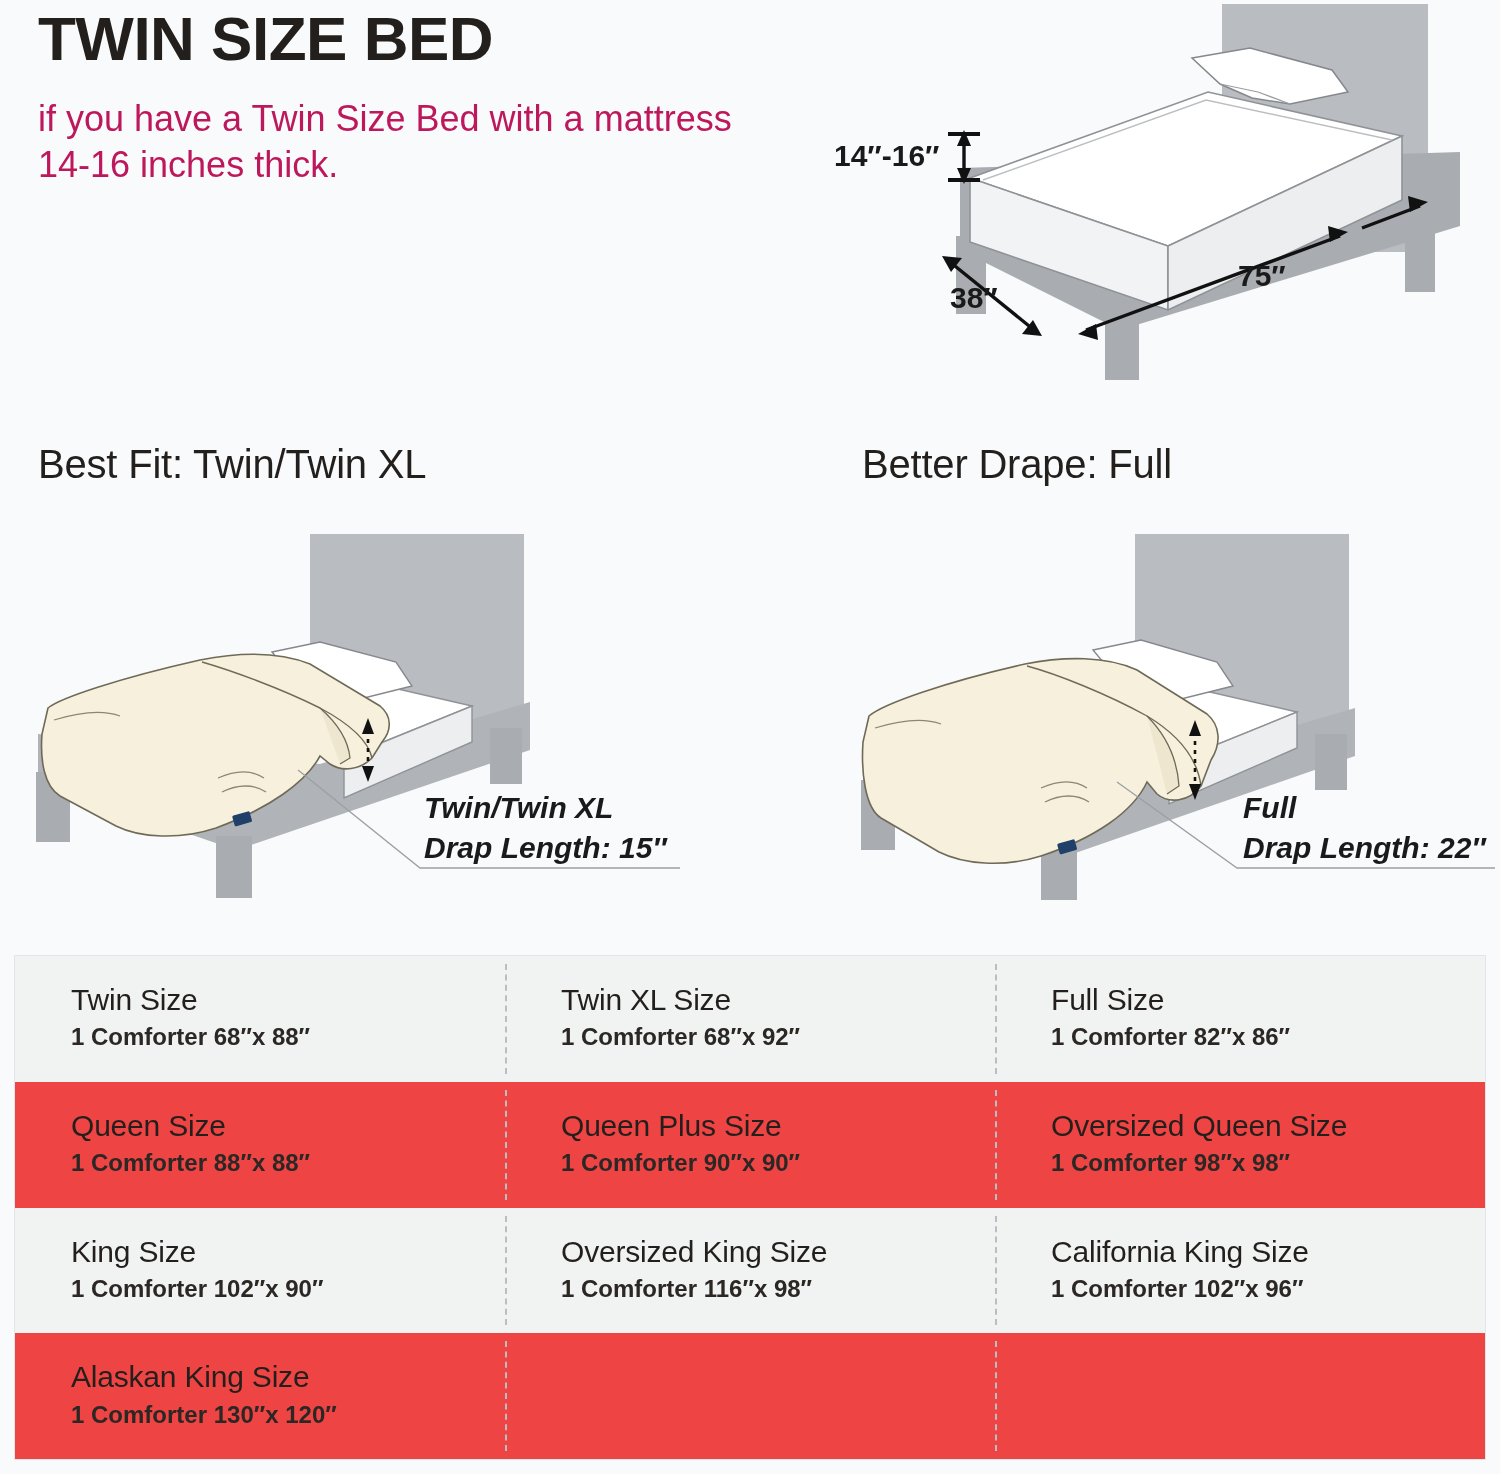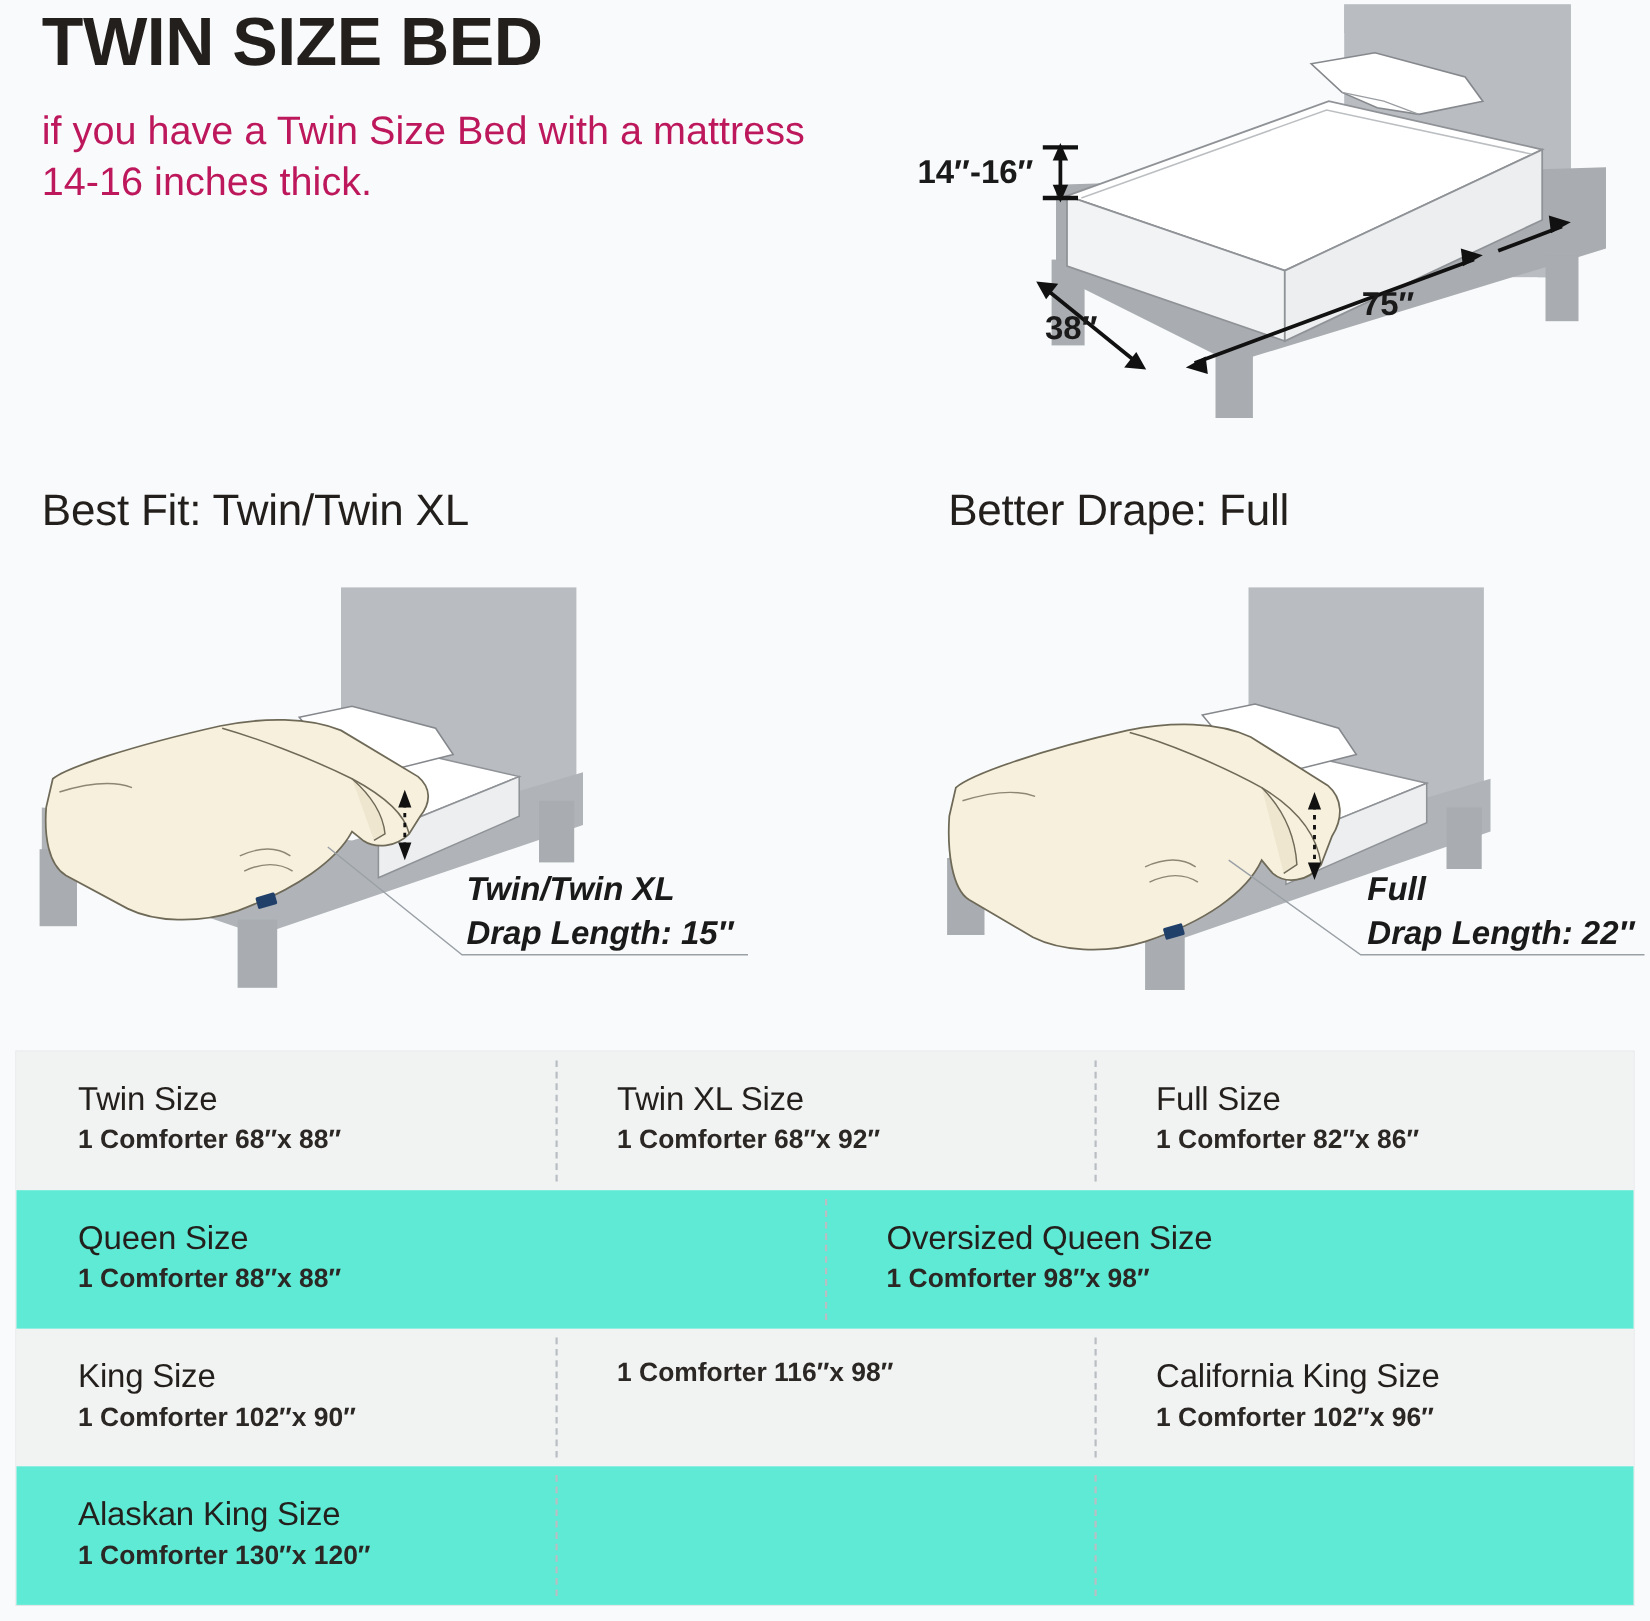--- a/index.html
+++ b/index.html
@@ -40,21 +40,21 @@
   .size-table{
     position:absolute;left:14px;top:955px;width:1472px;height:505px;
     border:1px solid #e3e6e8;
     box-sizing:border-box;
     display:flex;flex-direction:column;
   }
   .trow{
     display:flex;flex:1 1 0;position:relative;
   }
   .trow.stripe-a{background:#f1f2f2;}
-  .trow.stripe-b{background:#5eead4;}
+  .trow.stripe-b{background:#ef4444;}
   .tcell{
     flex:1 1 33.333%;
     box-sizing:border-box;
     padding:26px 0 0 56px;
     position:relative;
   }
   .tcell + .tcell::before{
     content:"";position:absolute;left:0;top:8px;bottom:8px;
     border-left:2px dashed #b9bec3;
   }
@@ -236,31 +236,36 @@
         <div class="cell-desc">1 Comforter 82″x 86″</div>
       </div>
     </div>
 
     <div class="trow stripe-b">
       <div class="tcell">
         <div class="cell-title">Queen Size</div>
         <div class="cell-desc">1 Comforter 88″x 88″</div>
       </div>
       <div class="tcell">
+        <div class="cell-title">Queen Plus Size</div>
+        <div class="cell-desc">1 Comforter 90″x 90″</div>
+      </div>
+      <div class="tcell">
         <div class="cell-title">Oversized Queen Size</div>
         <div class="cell-desc">1 Comforter 98″x 98″</div>
       </div>
     </div>
 
     <div class="trow stripe-a">
       <div class="tcell">
         <div class="cell-title">King Size</div>
         <div class="cell-desc">1 Comforter 102″x 90″</div>
       </div>
       <div class="tcell">
+        <div class="cell-title">Oversized King Size</div>
         <div class="cell-desc">1 Comforter 116″x 98″</div>
       </div>
       <div class="tcell">
         <div class="cell-title">California King Size</div>
         <div class="cell-desc">1 Comforter 102″x 96″</div>
       </div>
     </div>
 
     <div class="trow stripe-b">
       <div class="tcell">

